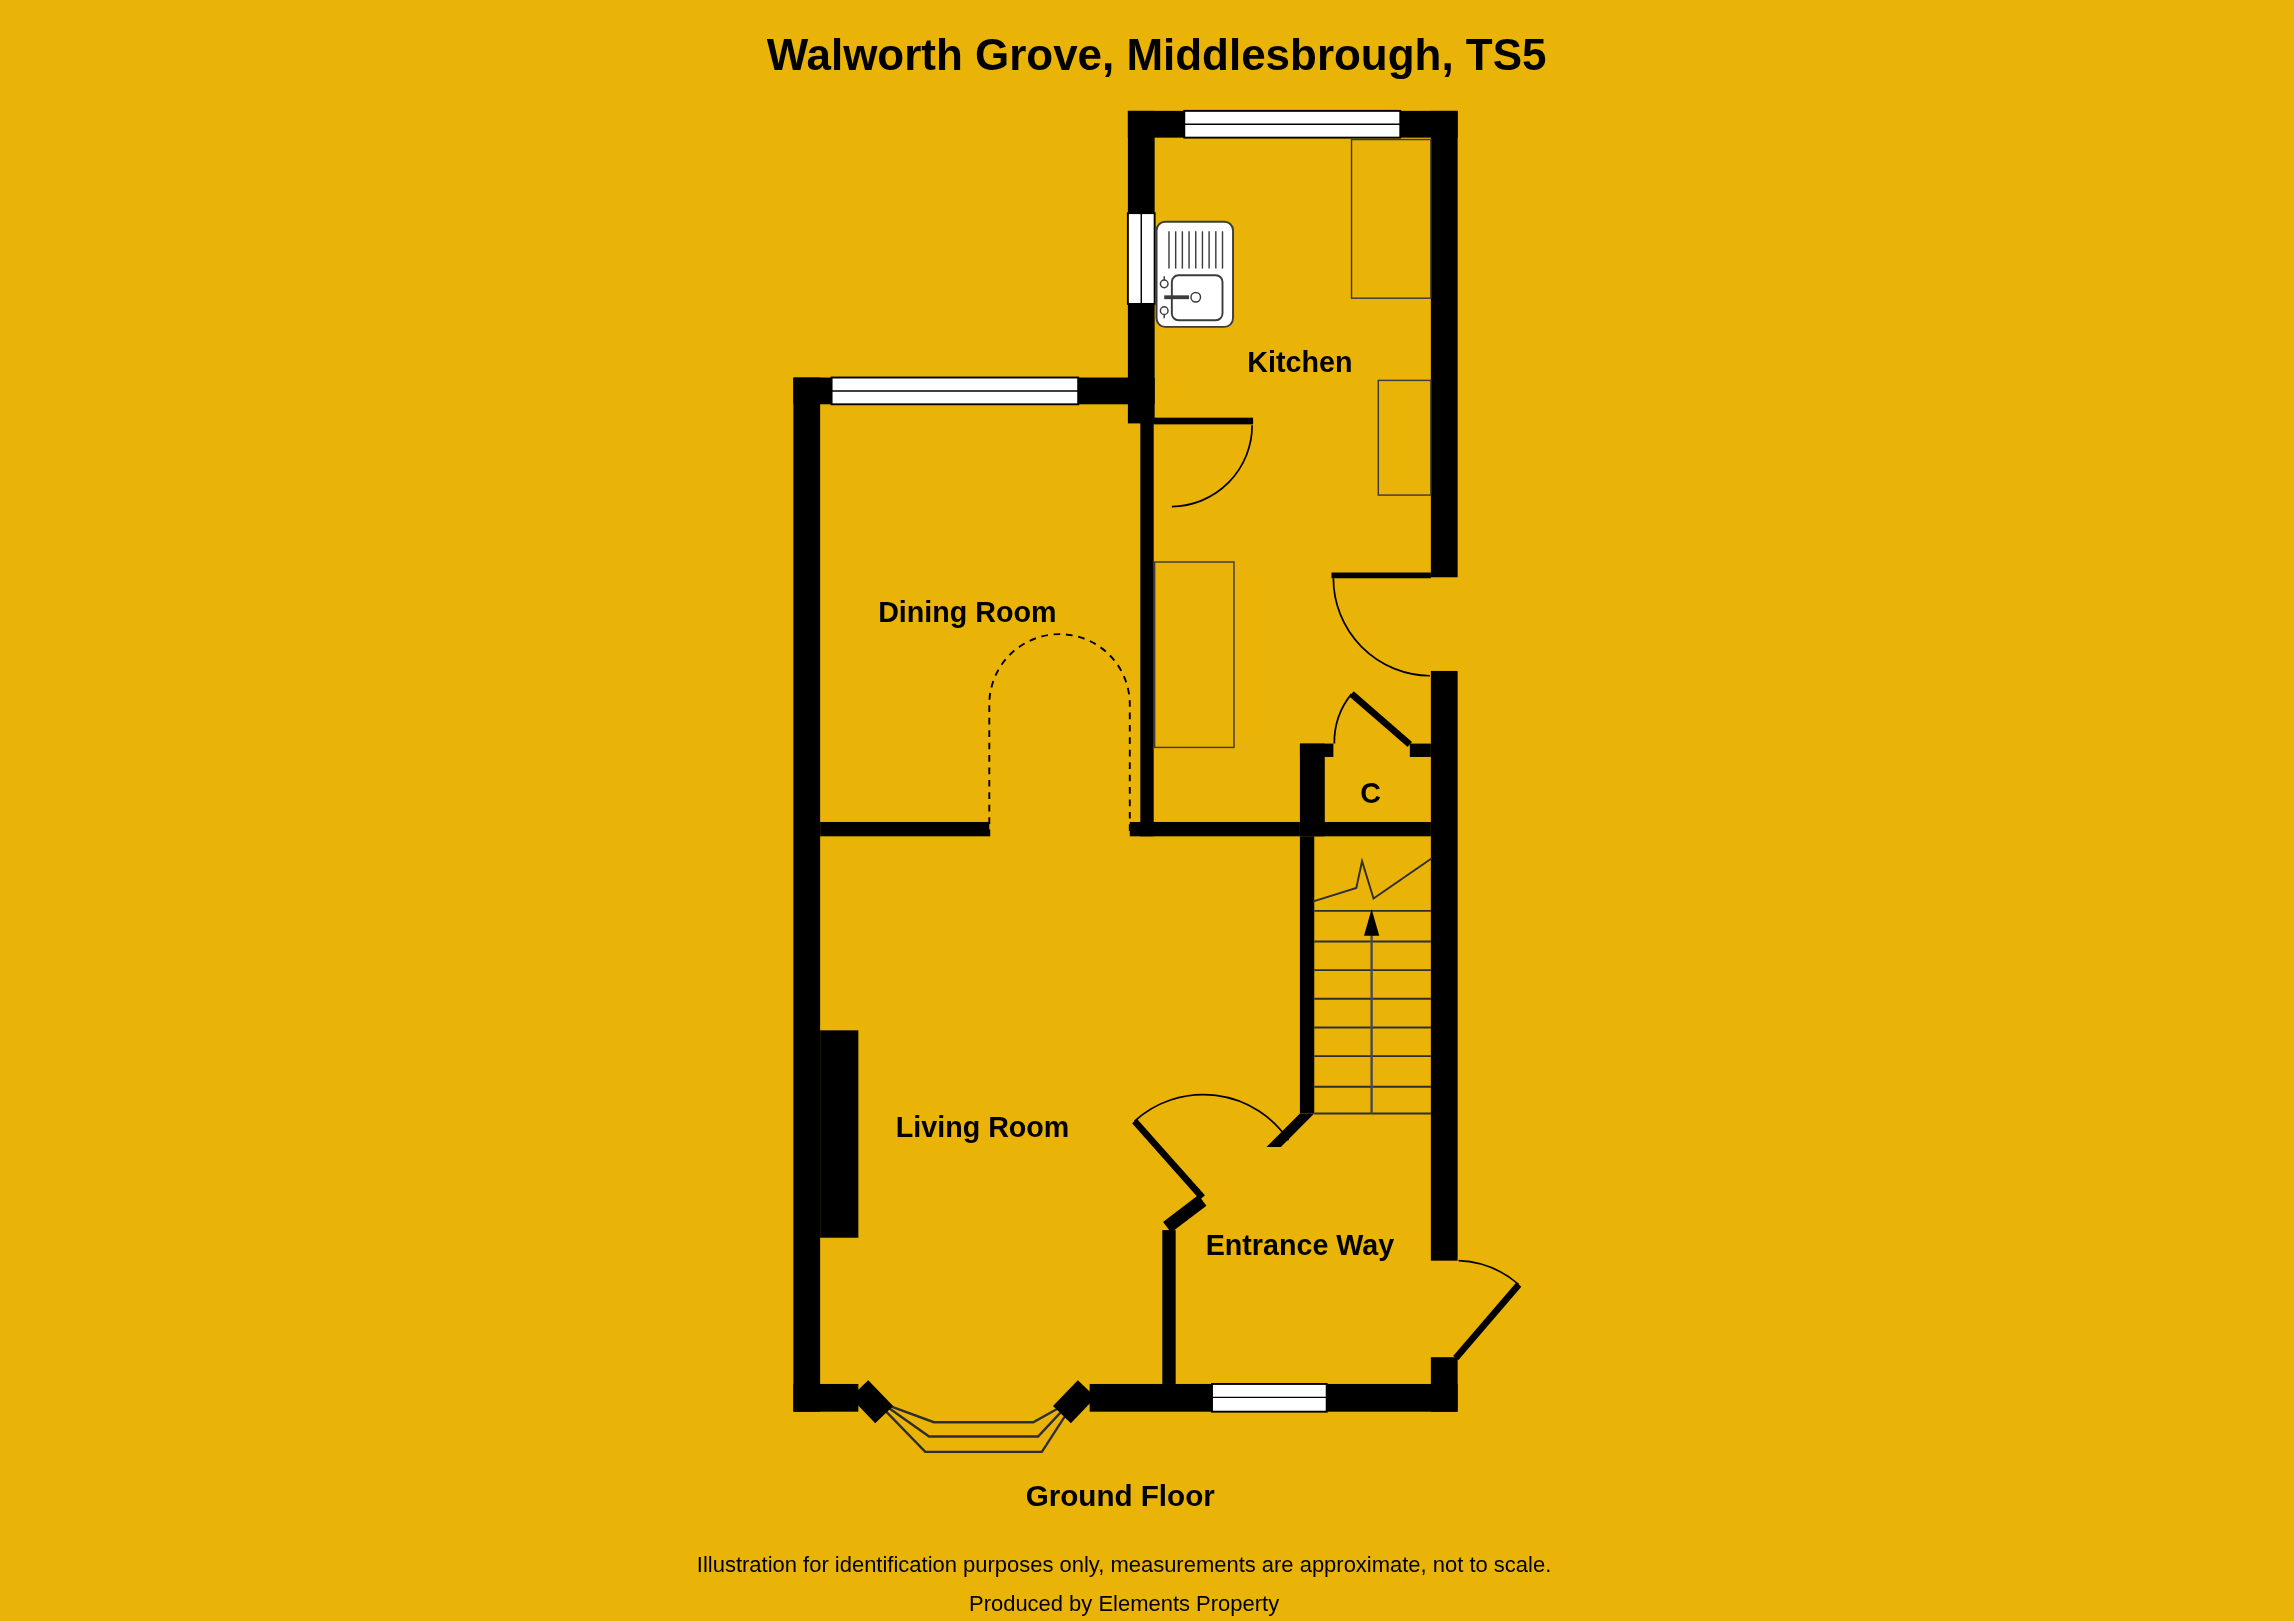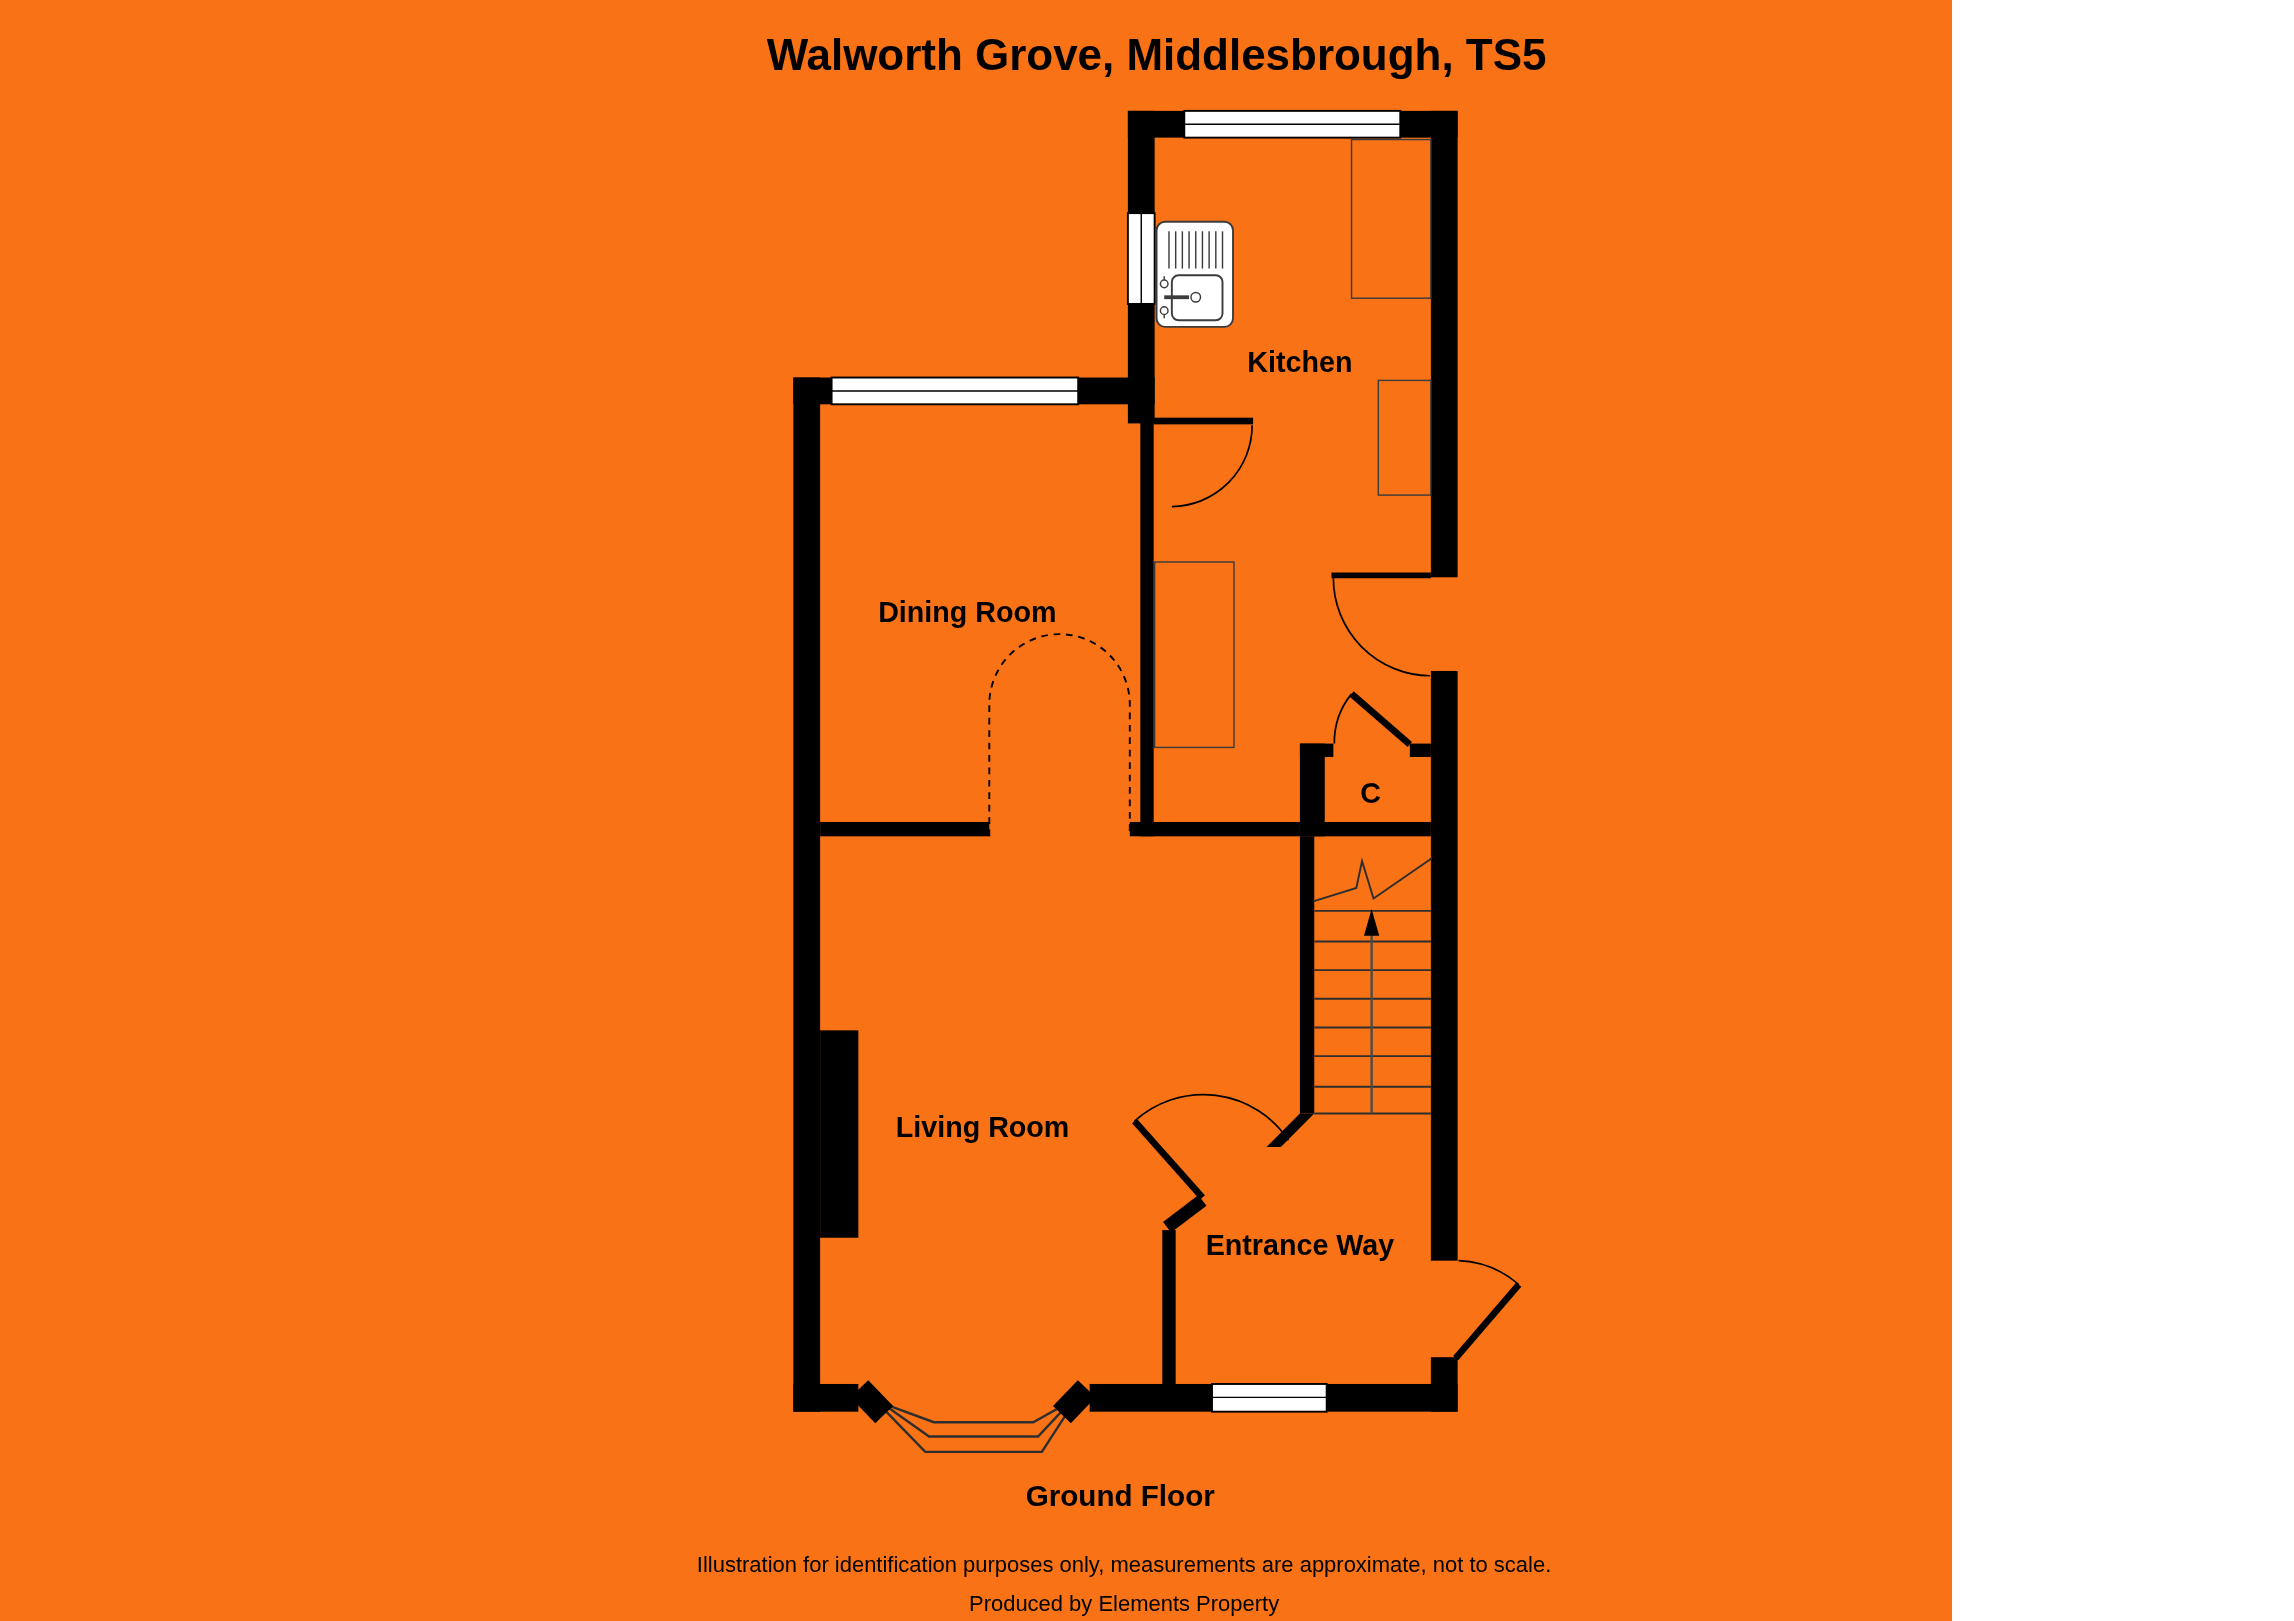--- a/index.html
+++ b/index.html
@@ -2,23 +2,23 @@
 <html><head>
 <meta charset="utf-8">
 <style>
   html, body {
     margin: 0;
     padding: 0;
     background: #ffffff;
     font-family: "Liberation Sans", sans-serif;
   }
   .page {
-    width: 1952px;
+    width: 2294px;
     height: 1621px;
-    background: #f97316;
+    background: #eab308;
     position: relative;
   }
   svg { display: block; }
   .wall { fill: #000000; stroke: none; }
   .thinwall { fill: #000000; }
   .win { fill: #ffffff; stroke: #000000; stroke-width: 2; }
   .winline { stroke: #000000; stroke-width: 1.5; fill: none; }
   .fixture { fill: #ffffff; stroke: #3c3c3c; stroke-width: 2; }
   .fixture-thin { fill: none; stroke: #3c3c3c; stroke-width: 1.5; }
   .doorarc { fill: none; stroke: #000000; stroke-width: 1.8; }

